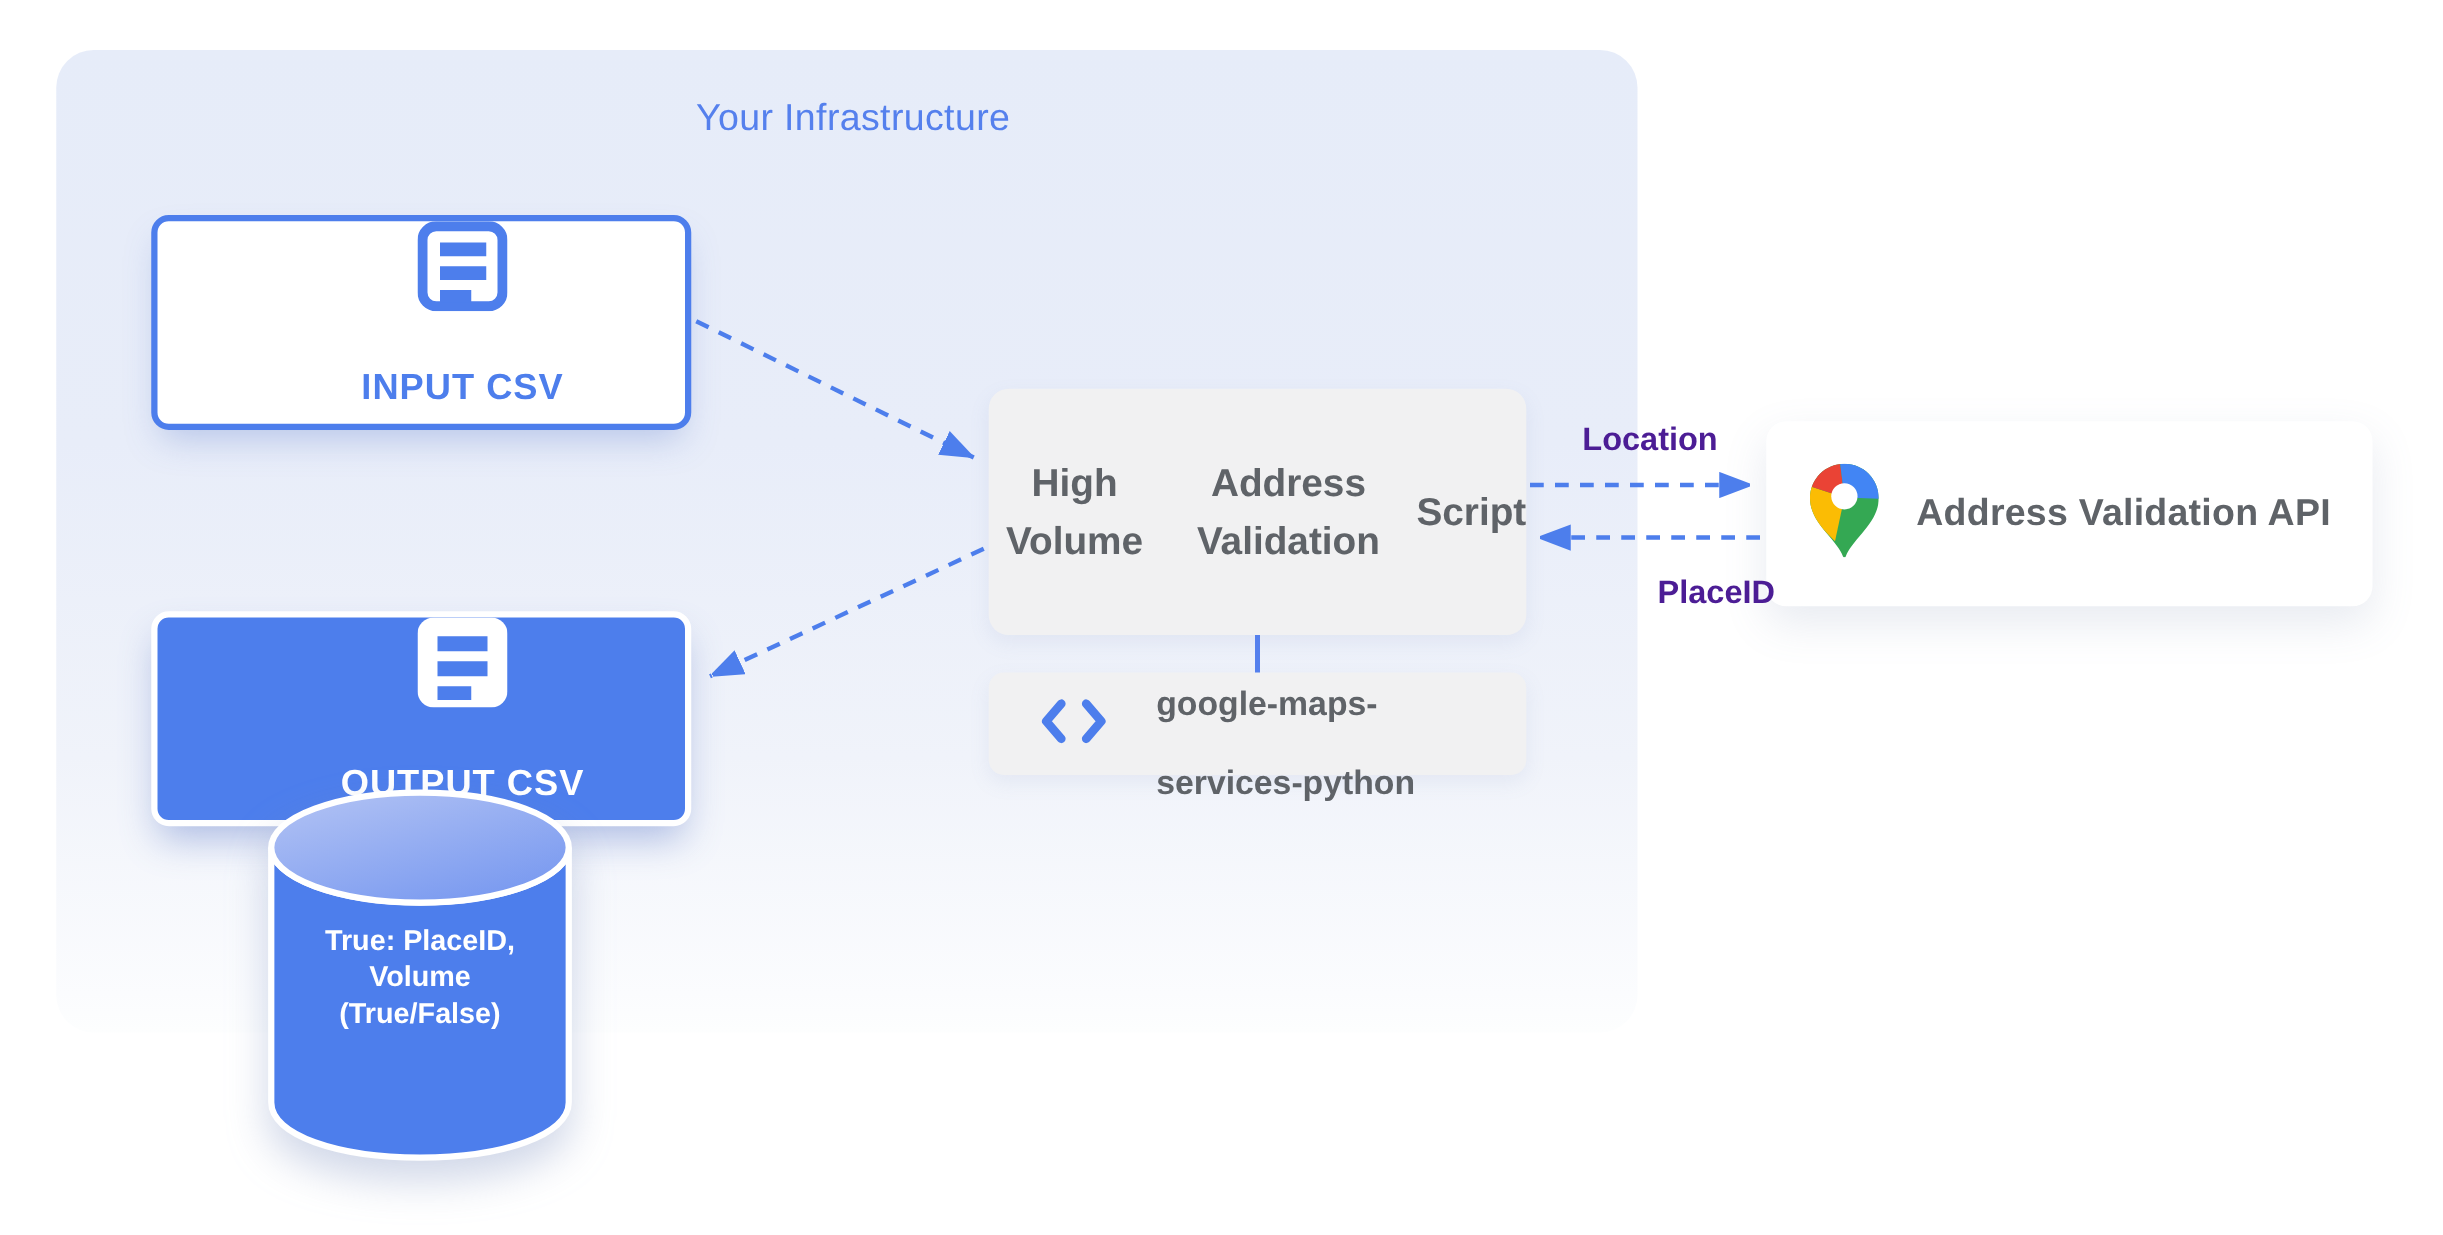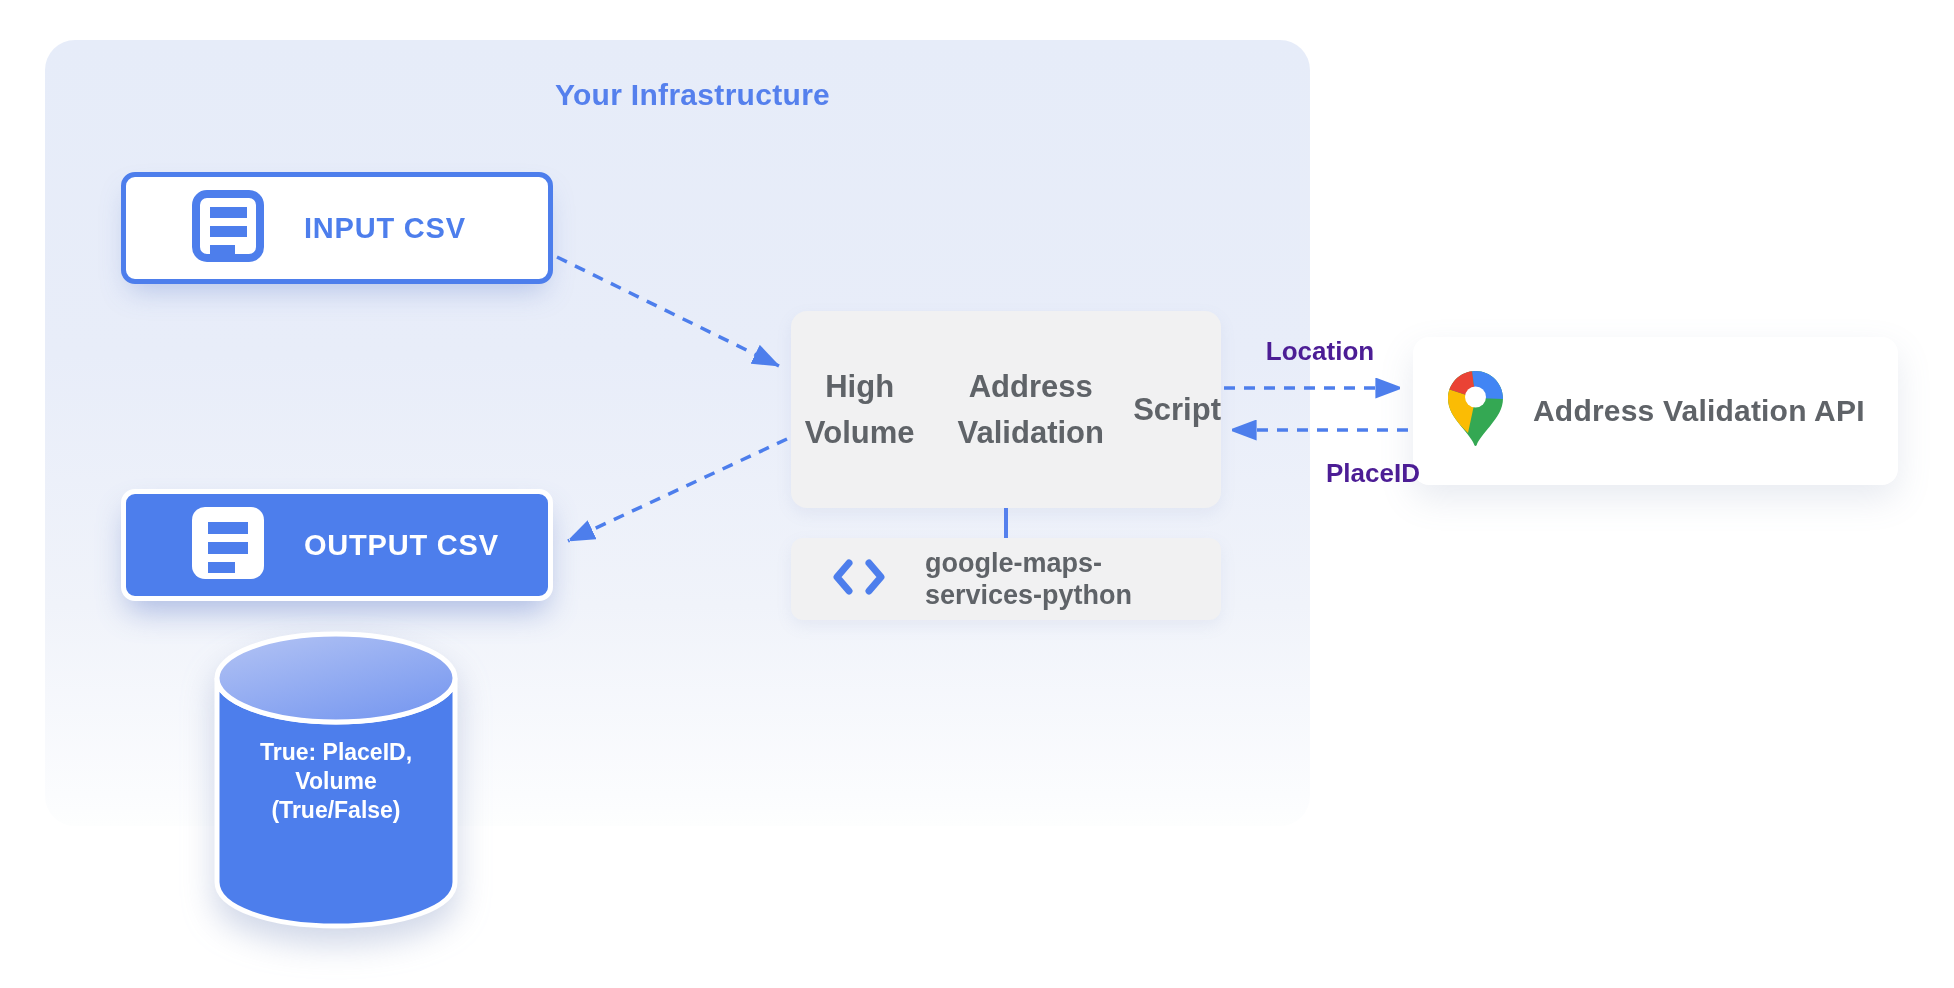--- a/index.html
+++ b/index.html
@@ -9,30 +9,30 @@
   }
   .abs{position:absolute;}
 
   
   .infra{
     left:45px;top:40px;width:1265px;height:786px;
     border-radius:30px;
     background:linear-gradient(180deg,#e6ecf9 0%,#e8edf9 40%,#f0f3fa 72%,#fbfcfe 96%,#fdfefe 100%);
   }
   .infra-label{
-    left:60px;top:78px;width:1265px;
+    left:50px;top:78px;width:1265px;
     text-align:center;
-    font-size:30px;font-weight:bold;color:#5580ed;letter-spacing:.3px;
+    font-size:30px;font-weight:normal;color:#5580ed;letter-spacing:.3px;
   }
 
   
   .csv-node{
-    width:432px;height:112px;border-radius:14px;
+    width:432px;height:172px;border-radius:14px;
     display:flex;align-items:center;box-sizing:border-box;
-    padding-left:66px;gap:40px;
+    padding-left:66px;gap:40px;flex-direction:column;
   }
   .input-node{
     left:121px;top:172px;
     background:#ffffff;border:5px solid #4d7eec;
     box-shadow:0 14px 28px -8px rgba(90,120,200,.35);
   }
   .output-node{
     left:121px;top:470px;
     background:#4d7eec;border:5px solid #ffffff;
     box-shadow:0 16px 30px -6px rgba(90,120,200,.45);
@@ -60,21 +60,21 @@
     display:flex;flex-direction:row;justify-content:center;align-items:center;
   }
   .script-node .ln{
     font-size:31px;font-weight:bold;color:#5f6368;line-height:46px;text-align:center;
   }
   .library-node{
     left:791px;top:538px;width:430px;height:82px;border-radius:12px;
     display:flex;align-items:center;box-sizing:border-box;padding-left:42px;gap:40px;
   }
   .library-text .ln{
-    font-size:27px;font-weight:bold;color:#5f6368;line-height:32px;text-align:left;
+    font-size:27px;font-weight:bold;color:#5f6368;line-height:32px;text-align:left;margin-top:31px;
   }
 
   
   .api-node{
     left:1413px;top:337px;width:485px;height:148px;border-radius:16px;
     background:#ffffff;box-shadow:0 14px 34px rgba(110,130,170,.16);
     display:flex;align-items:center;box-sizing:border-box;padding-left:35px;gap:30px;
   }
   .api-label{font-size:30px;font-weight:bold;color:#5f6368;letter-spacing:.2px;}
 

